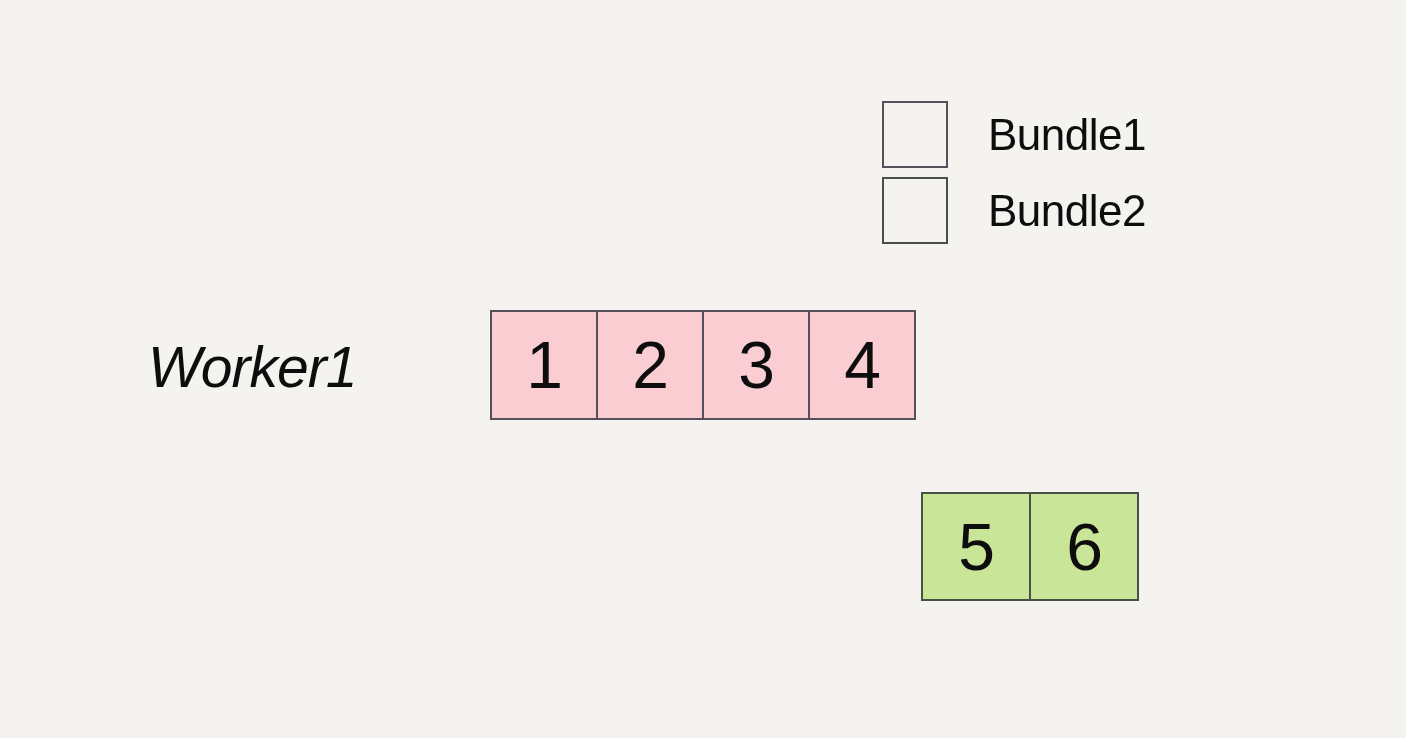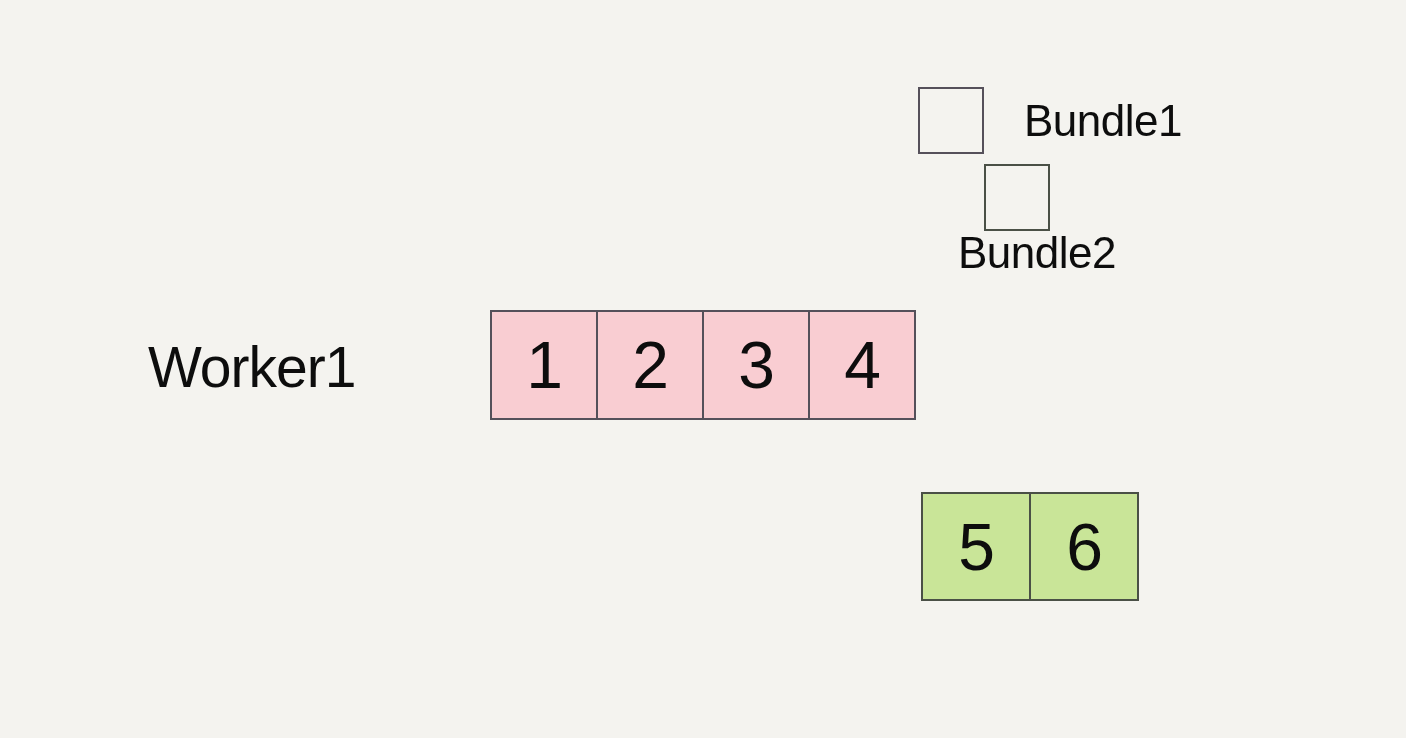--- a/index.html
+++ b/index.html
@@ -17,34 +17,33 @@
   .canvas {
     position: relative;
     width: 1406px;
     height: 738px;
   }
 
   
   .legend {
     position: absolute;
     left: 882px;
-    top: 88px;
+    top: 102px;
     width: 320px;
     height: 145px;
-    margin-left: 36px;
   }
   .legend-row {
     position: absolute;
     left: 0;
     height: 65px;
     display: flex;
     align-items: center;
   }
   .legend-row.row-0 { top: 0px; }
-  .legend-row.row-1 { top: 76px; flex-direction: column; }
+  .legend-row.row-1 { top: 76px; }
   .legend-swatch {
     width: 62px;
     height: 63px;
     border: 2px solid #55505a;
     box-sizing: content-box;
     flex: 0 0 auto;
   }
   .legend-swatch.green { border-color: #4a5046; }
   .legend-label {
     margin-left: 40px;
@@ -56,20 +55,21 @@
   }
 
   
   .worker-label {
     position: absolute;
     font-size: 57px;
     line-height: 1;
     letter-spacing: -1px;
     white-space: nowrap;
     color: #0d0d0d;
+    font-style: italic;
   }
   .worker-label.w1 { left: 148px; top: 339px; }
   .worker-label.w2 { left: 148px; top: 519px; }
 
   .cell-row {
     position: absolute;
     display: flex;
   }
   .cell-row.bundle1 {
     left: 490px;

